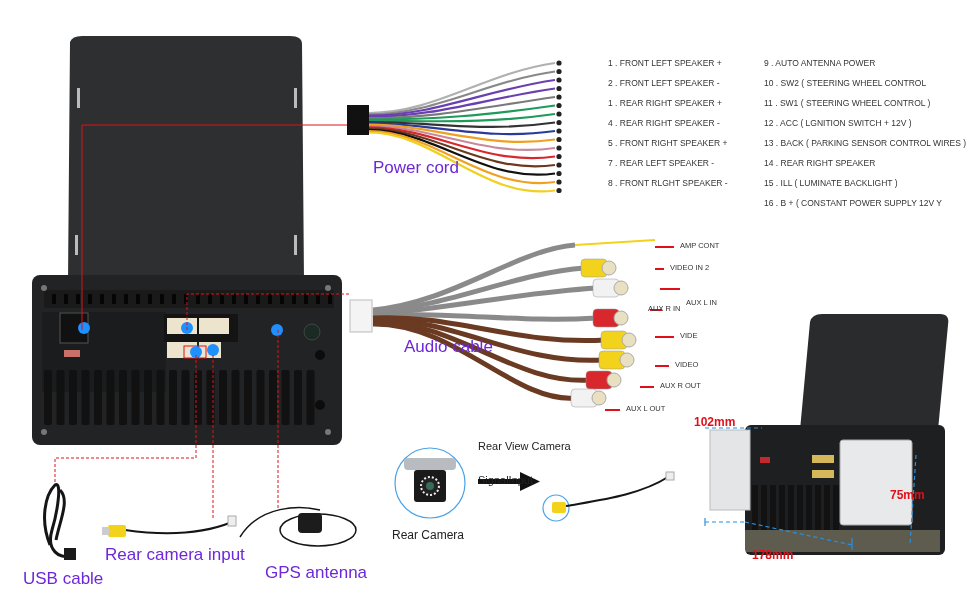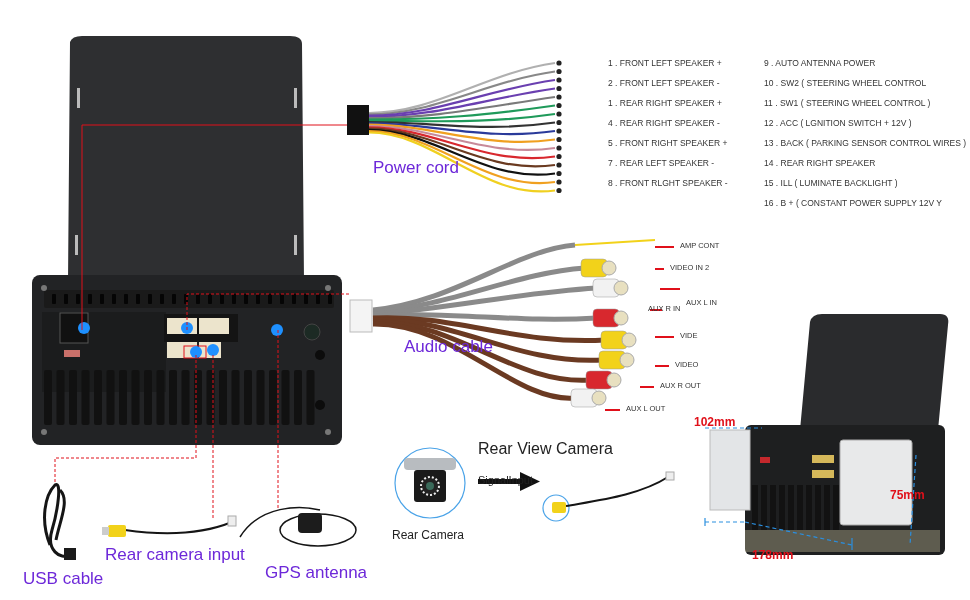--- a/index.html
+++ b/index.html
@@ -262,21 +262,21 @@
   <circle cx="556" cy="508" r="13" fill="none" stroke="#4aa3e8" stroke-width="1.2"></circle>
   <path d="M566 506 C600 500 640 495 668 477" stroke="#151515" stroke-width="2" fill="none"></path>
   <rect x="552" y="502" width="14" height="11" rx="2" fill="#f2d21a"></rect>
   <rect x="666" y="472" width="8" height="8" fill="#eee" stroke="#aaa"></rect>
 </svg>
 
 <div class="abs lbl-big" style="left:23px;top:569px;">USB cable</div>
 <div class="abs lbl-big" style="left:105px;top:545px;">Rear camera input</div>
 <div class="abs lbl-big" style="left:265px;top:563px;">GPS antenna</div>
 <div class="abs lbl-mid" style="left:392px;top:528px;">Rear Camera</div>
-<div class="abs lbl-mid" style="left:478px;top:440px;font-size:16px;">Rear View Camera</div>
+<div class="abs lbl-mid" style="left:478px;top:440px;font-size:11px;">Rear View Camera</div>
 <div class="abs lbl-mid" style="left:478px;top:474px;font-size:11px;">SignalInput</div>
 
 <svg width="970" height="600" style="left:0;top:0;">
   <path d="M810 322 Q812 314 822 314 L940 314 Q950 314 948 325 L938 430 L800 430 Z" fill="#2a2b2d"></path>
   <rect x="745" y="425" width="200" height="130" rx="6" fill="#1e1f20"></rect>
   <rect x="745" y="530" width="195" height="22" fill="#d8cda8" opacity="0.35"></rect>
   <g id="dim-fins">
       <rect x="752" y="485" width="6" height="45" fill="#121212"></rect>
       <rect x="761" y="485" width="6" height="45" fill="#121212"></rect>
       <rect x="770" y="485" width="6" height="45" fill="#121212"></rect>

